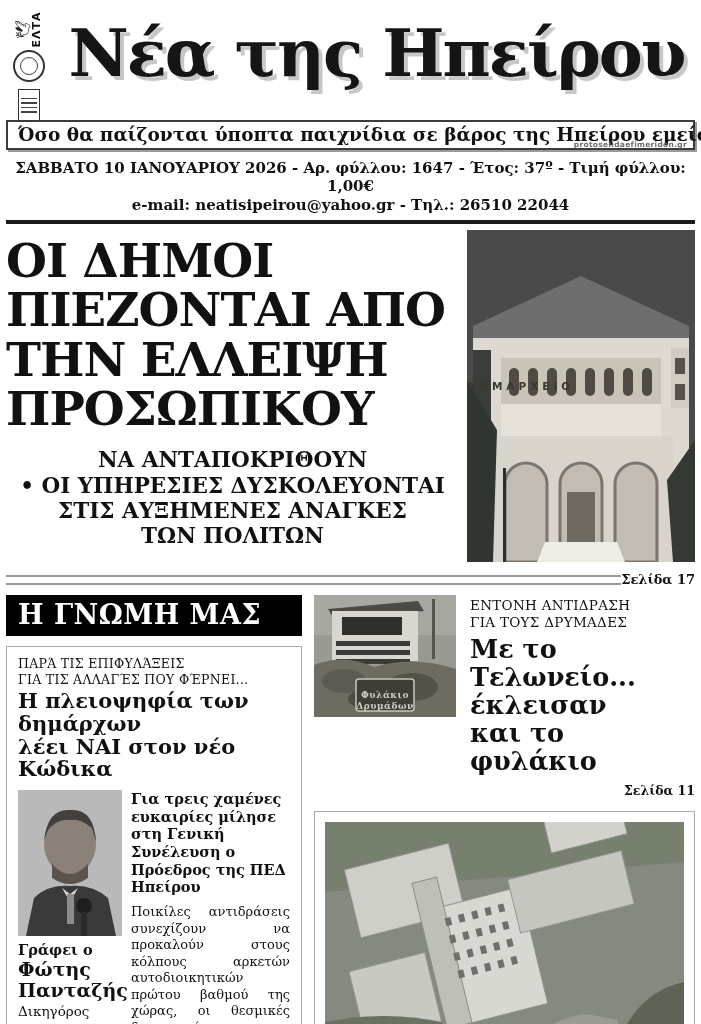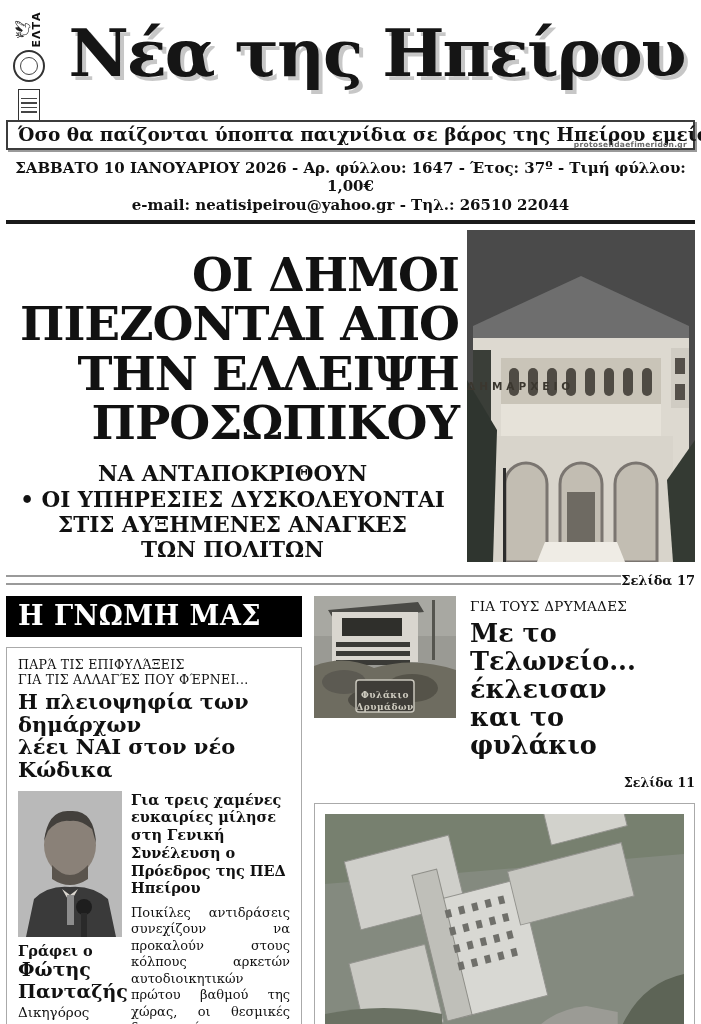--- a/index.html
+++ b/index.html
@@ -29,21 +29,21 @@
   }
   .watermark{position:absolute;right:6px;bottom:-1px;font-size:7.5px;font-weight:bold;color:#6b6b6b;letter-spacing:0.3px;font-family:"DejaVu Sans",sans-serif;}
   
   .dateline{margin-top:9px;text-align:center;font-weight:bold;}
   .dateline .l1{font-size:15px;}
   .dateline .l2{font-size:15px;margin-top:1px;}
   .top-rule{margin:6px 6px 0 6px;border-top:4px solid #1a1a1a;}
   
   .lead{display:flex;padding:6px 6px 0 6px;gap:8px;}
   .lead-headline-col{flex:1;min-width:0;}
-  .lead-headline{font-weight:bold;text-align:right;font-size:47px;line-height:1.05;letter-spacing:-1px;margin-top:20px;}
+  .lead-headline{font-weight:bold;text-align:left;font-size:47px;line-height:1.05;letter-spacing:-1px;margin-top:6px;}
   .lead-sub{margin-top:14px;font-weight:bold;text-align:center;font-size:21.5px;line-height:1.18;}
   .lead-photo{position:relative;width:228px;height:332px;flex:none;background:#777;}
   .photo-label{
     position:absolute;left:0;right:0;top:150px;font-size:10.5px;font-weight:bold;
     letter-spacing:4px;color:#3b372f;font-family:"DejaVu Sans",sans-serif;
   }
   .divider-row{display:flex;align-items:center;margin:10px 6px 0 6px;}
   .dlines{flex:1;height:6px;border-top:2px solid #9a9a9a;border-bottom:2px solid #9a9a9a;}
   .divider-ref{font-weight:bold;font-size:13px;white-space:nowrap;}
   
@@ -68,21 +68,21 @@
   
   .story1{display:flex;gap:14px;}
   .story1-photo{position:relative;width:142px;height:122px;flex:none;background:#8e8e88;overflow:hidden;}
   .sign-text{
     position:absolute;left:50%;bottom:5px;transform:translateX(-50%);text-align:center;
     font-size:9px;line-height:1.25;color:#cfccc0;font-weight:bold;letter-spacing:0.5px;white-space:nowrap;
   }
   .story1-text{flex:1;min-width:0;padding-top:2px;}
   .s1-kicker{font-size:13.5px;line-height:1.25;letter-spacing:0.3px;}
   .s1-headline{font-weight:bold;font-size:25.5px;line-height:1.1;margin-top:4px;}
-  .pageref-right{text-align:right;font-weight:bold;font-size:12.5px;margin-top:16px;}
+  .pageref-right{text-align:right;font-weight:bold;font-size:12.5px;margin-top:8px;}
   
   .hospital-box{border:1px solid #aaa;margin-top:13px;padding:10px;}
   .hospital-photo{position:relative;width:100%;height:222px;background:#83897e;}
   svg{display:block;}
 </style>
 </head>
 <body>
 
 <div class="page">
 
@@ -235,20 +235,21 @@
             <ellipse cx="64" cy="104" rx="30" ry="12" fill="#4e4c44"></ellipse>
             <rect x="42" y="84" width="58" height="32" rx="3" fill="#3f3d38" stroke="#c9c6bc" stroke-width="1.5"></rect>
           </svg>
           <div class="sign-text">
             <div>Φυλάκιο</div>
             <div>Δρυμάδων</div>
           </div>
         </div>
         <div class="story1-text">
           <div class="s1-kicker">
+            <div>ΕΝΤΟΝΗ ΑΝΤΙΔΡΑΣΗ</div>
             <div>ΓΙΑ ΤΟΥΣ ΔΡΥΜΑΔΕΣ</div>
           </div>
           <div class="s1-headline">
             <div>Με το Τελωνείο...</div>
             <div>έκλεισαν</div>
             <div>και το φυλάκιο</div>
           </div>
           <div class="pageref-right">Σελίδα 11</div>
         </div>
       </div>

